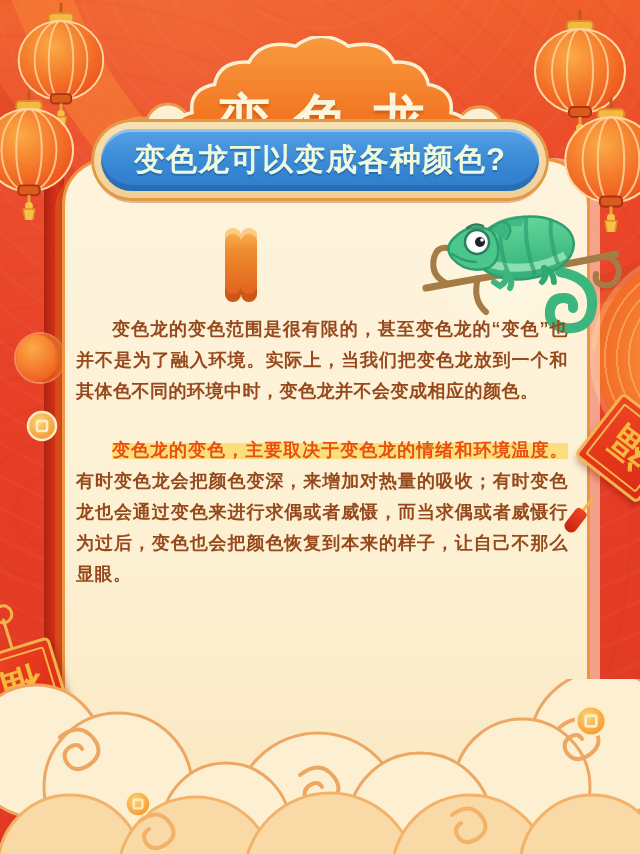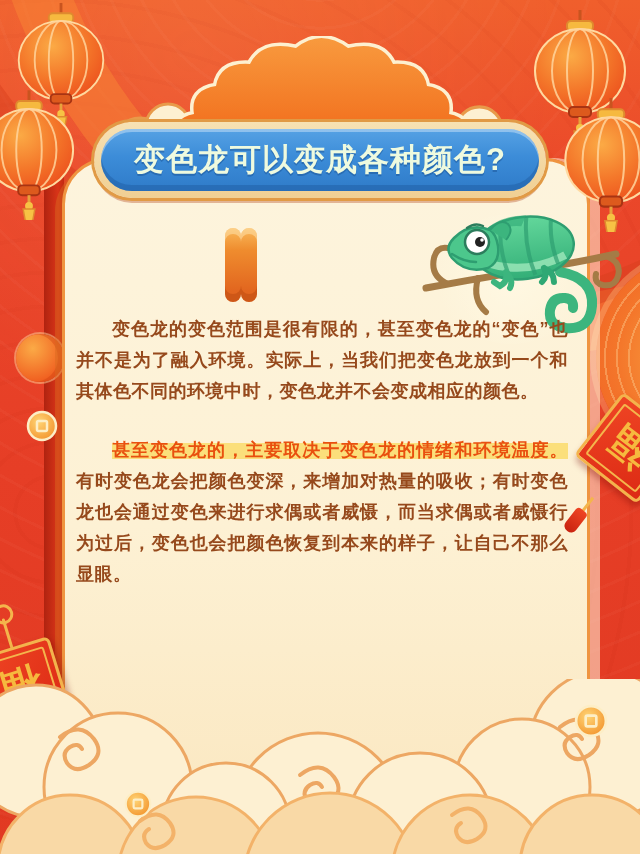--- a/index.html
+++ b/index.html
@@ -181,20 +181,21 @@
     <circle cx="26" cy="44" r="22" fill="#fdf0d2" stroke="#e89a4a" stroke-width="3"></circle>
     <path d="M60 62 q-14 -12 -24 2 q-8 12 4 20 q11 6 17 -3 q4 -8 -3 -13 q-6 -4 -9 2" fill="none" stroke="#e89a4a" stroke-width="3" stroke-linecap="round"></path>
   </svg>
 
   <div class="panel"></div>
 
   <div class="plaque">
     <svg width="318" height="152" viewBox="0 0 318 152">
       <path d="M10 152 V106 Q10 82 32 78 Q28 54 54 50 Q58 26 88 28 Q100 4 134 12 Q159 -8 186 12 Q220 4 231 28 Q261 26 265 50 Q291 54 287 78 Q309 82 309 106 V152 Z" fill="url(#plaqueGrad)" stroke="#fdf0d0" stroke-width="7" paint-order="stroke" style="filter:drop-shadow(0 3px 0 rgba(190,90,20,.5))"></path>
     </svg>
+    <div class="title">变色龙</div>
   </div>
 
   <div class="question-banner">
     <div class="question-inner">
       <span class="question-text">变色龙可以变成各种颜色?</span>
     </div>
   </div>
 
   <div class="verdict">
     <div class="scroll-rod"></div>
@@ -228,21 +229,21 @@
     <circle cx="60" cy="50" r="5" fill="#222222"></circle>
     <circle cx="62" cy="48" r="1.8" fill="#ffffff"></circle>
     <path d="M47 36 q8 -6 16 -2" fill="none" stroke="#2c7d5d" stroke-width="2.5" stroke-linecap="round"></path>
 
     <path d="M86 80 q2 10 -6 14 l-6 -4 M86 80 q8 8 4 16" fill="none" stroke="#3cb57e" stroke-width="6" stroke-linecap="round"></path>
     <path d="M124 76 q4 8 -2 14 M124 76 q10 4 10 14" fill="none" stroke="#2fa874" stroke-width="6" stroke-linecap="round"></path>
   </svg>
 
   <div class="article">
     <p>变色龙的变色范围是很有限的，甚至变色龙的“变色”也并不是为了融入环境。实际上，当我们把变色龙放到一个和其体色不同的环境中时，变色龙并不会变成相应的颜色。</p>
-    <p><span class="hl">甚至变色龙的，主要取决于变色龙的情绪和环境温度。</span><span>有时变色龙会把颜色变深，来增加对热量的吸收；有时变色龙也会通过变色来进行求偶或者威慑，而当求偶或者威慑行为过后，变色也会把颜色恢复到本来的样子，让自己不那么显眼。</span></p>
+    <p><span class="hl">变色龙的变色，主要取决于变色龙的情绪和环境温度。</span><span>有时变色龙会把颜色变深，来增加对热量的吸收；有时变色龙也会通过变色来进行求偶或者威慑，而当求偶或者威慑行为过后，变色也会把颜色恢复到本来的样子，让自己不那么显眼。</span></p>
   </div>
 
   <svg class="coin c1" width="32" height="32" viewBox="0 0 32 32">
     <circle cx="16" cy="16" r="14" fill="url(#coinGrad)" stroke="#fdeec6" stroke-width="2.5"></circle>
     <rect x="11" y="11" width="10" height="10" rx="1.5" fill="none" stroke="#fdeec6" stroke-width="2.5"></rect>
   </svg>
   <svg class="coin c2" width="34" height="34" viewBox="0 0 32 32">
     <circle cx="16" cy="16" r="14" fill="url(#coinGrad)" stroke="#fdeec6" stroke-width="2.5"></circle>
     <rect x="11" y="11" width="10" height="10" rx="1.5" fill="none" stroke="#fdeec6" stroke-width="2.5"></rect>
   </svg>

